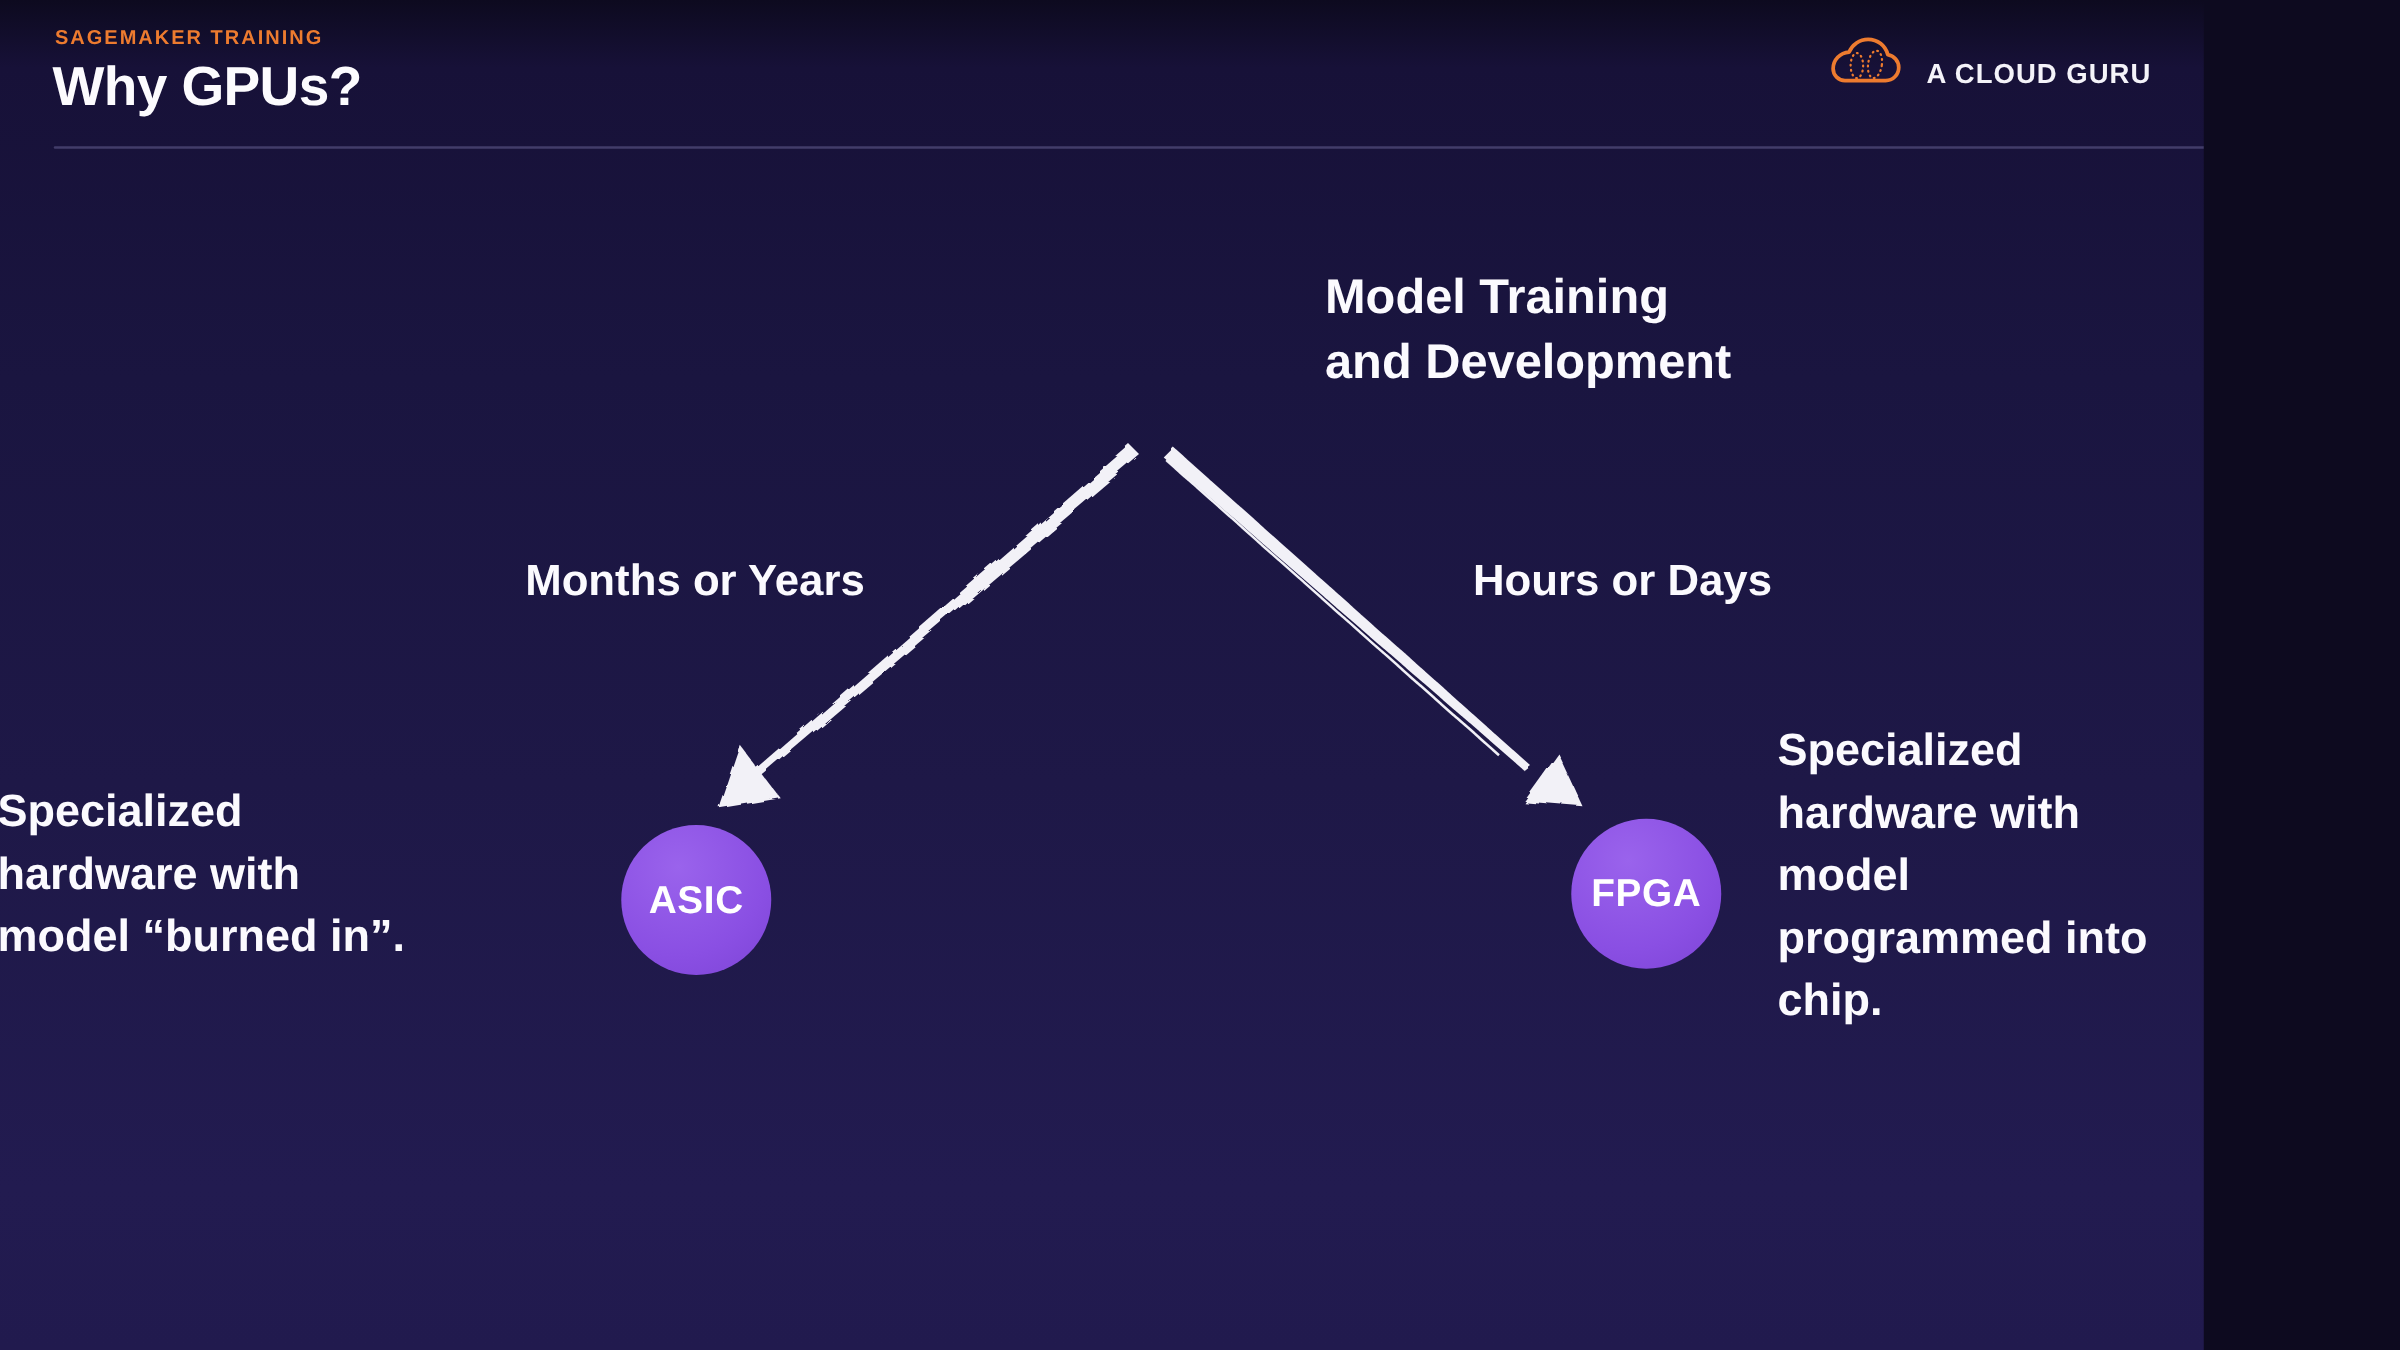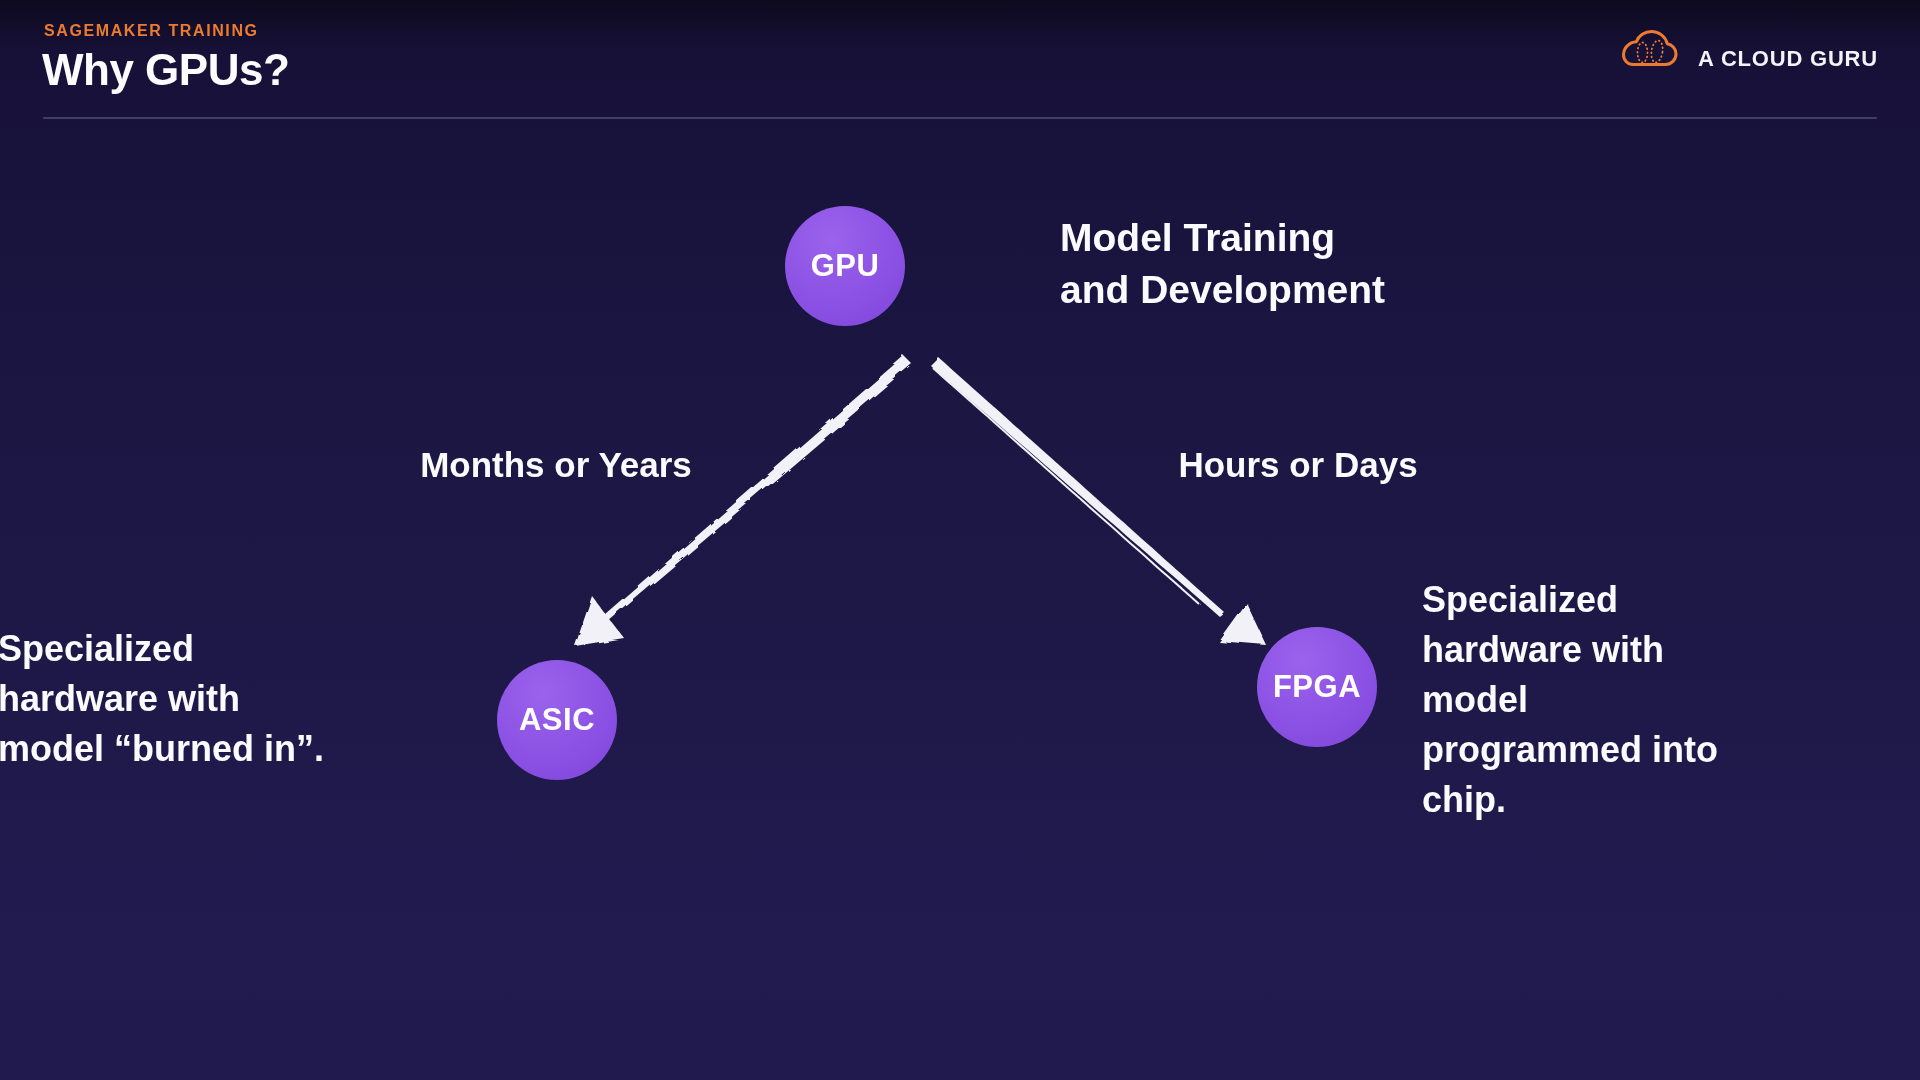--- a/index.html
+++ b/index.html
@@ -1,17 +1,17 @@
 <!DOCTYPE html>
 <html style="--accent: #ED7B2F; --node: #8A4FE3;"><head>
 <meta charset="utf-8">
 <style>
   html,body{margin:0;padding:0;background:#0d0a1f;}
   .slide{
-    position:relative;width:1920px;height:1080px;overflow:hidden;
+    position:relative;width:1763px;height:1080px;overflow:hidden;
     font-family:"Liberation Sans",sans-serif;color:#f5f4fa;
     background:linear-gradient(180deg,#0d0a1f 0%,#171138 5%,#1a1540 28%,#1e1847 58%,#221b50 88%,#211a4e 100%);
   }
   
   .eyebrow{
     position:absolute;left:44px;top:22px;font-size:16px;font-weight:bold;
     letter-spacing:1.6px;color:var(--accent,#ED7B2F);
   }
   .title{
     position:absolute;left:42px;top:42px;margin:0;font-size:44px;line-height:56px;
@@ -25,21 +25,21 @@
   
   .node{
     position:absolute;width:120px;height:120px;border-radius:50%;
     display:flex;align-items:center;justify-content:center;
     font-weight:bold;font-size:31px;letter-spacing:0.5px;color:#fff;
     background:radial-gradient(circle at 38% 28%, #9a63ec 0%, var(--node,#8A4FE3) 62%, #7d44d6 100%);
   }
   #gpu-node{left:785px;top:206px;}
   #cpu-node{left:937px;top:207px;}
   #asic-node{left:497px;top:660px;text-align:center;}
-  #fpga-node{left:1257px;top:627px;}
+  #fpga-node{left:1257px;top:655px;}
 
   
   .caption{position:absolute;transform:translateX(-50%);text-align:left;font-weight:bold;color:#fbfafe;}
   #model-caption{left:1370px;top:212px;width:620px;font-size:39px;line-height:52px;}
   .duration{position:absolute;transform:translateX(-50%);font-size:35px;font-weight:bold;white-space:nowrap;color:#fbfafe;}
   #months-label{left:556px;top:445px;}
   #hours-label{left:1258px;top:445px;margin-left:40px;}
   .side-caption{font-size:36px;line-height:50px;}
   #left-caption{left:233px;top:624px;width:470px;}
   #right-caption{left:1657px;top:575px;width:470px;}
@@ -84,21 +84,20 @@
         <polygon class="arrow-ink" points="574,645 591,595 623,637"></polygon>
       </g>
       <g>
         <polygon class="arrow-ink" points="931,366 939,358 1224,612 1219,616"></polygon>
         <line class="arrow-streak" x1="933" y1="368" x2="1200" y2="605"></line>
         <polygon class="arrow-ink" points="1218,641 1246,602 1266,645"></polygon>
       </g>
     </g>
   </svg>
 
-  <div class="node" id="gpu-node">GPU</div>
   <div class="node" id="asic-node">ASIC</div>
   <div class="node" id="fpga-node">FPGA</div>
 
   <div class="caption" id="model-caption">
     <div>Model Training</div>
     <div>and Development</div>
   </div>
 
   <div class="duration" id="months-label">Months or Years</div>
   <div class="duration" id="hours-label">Hours or Days</div>

